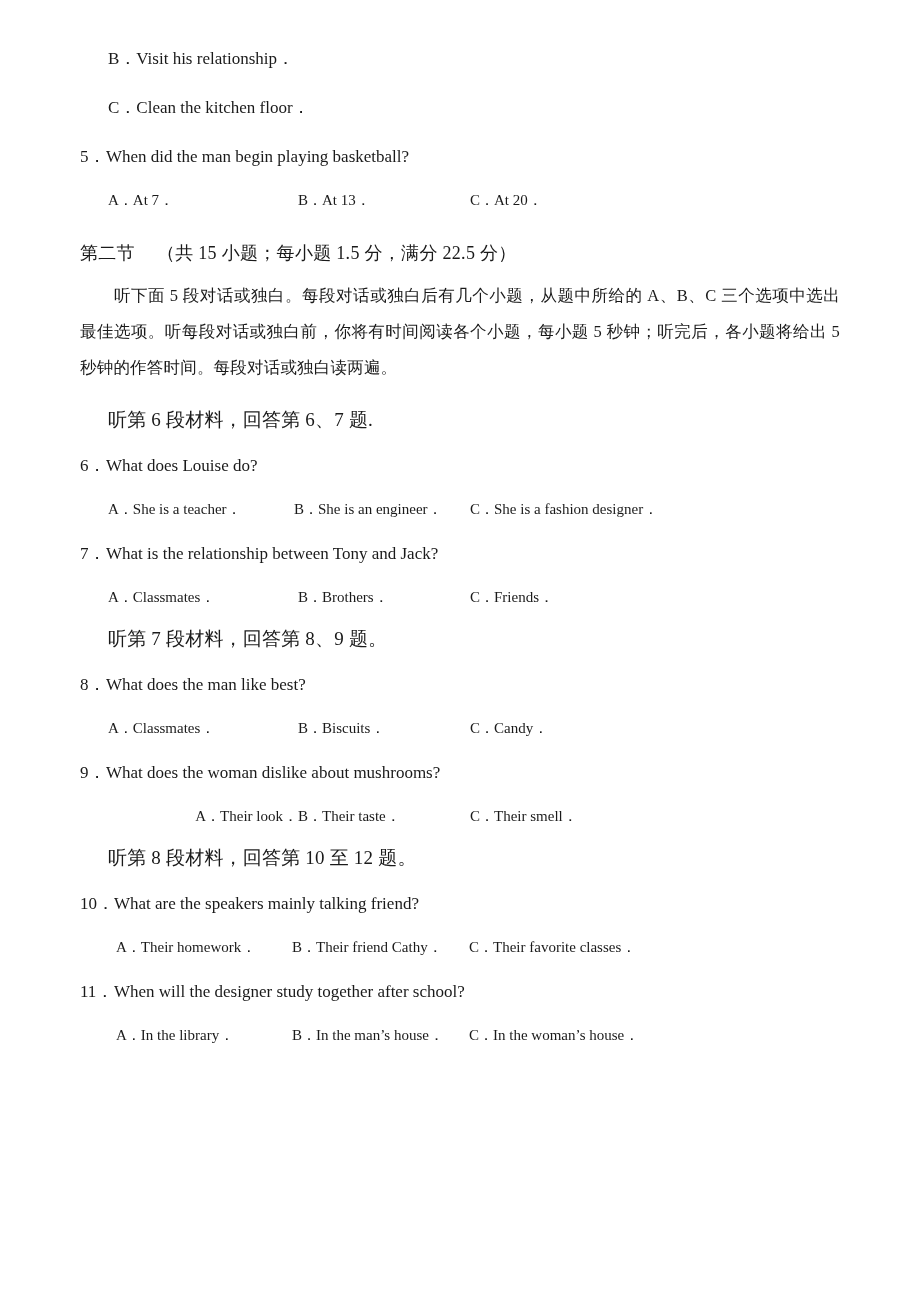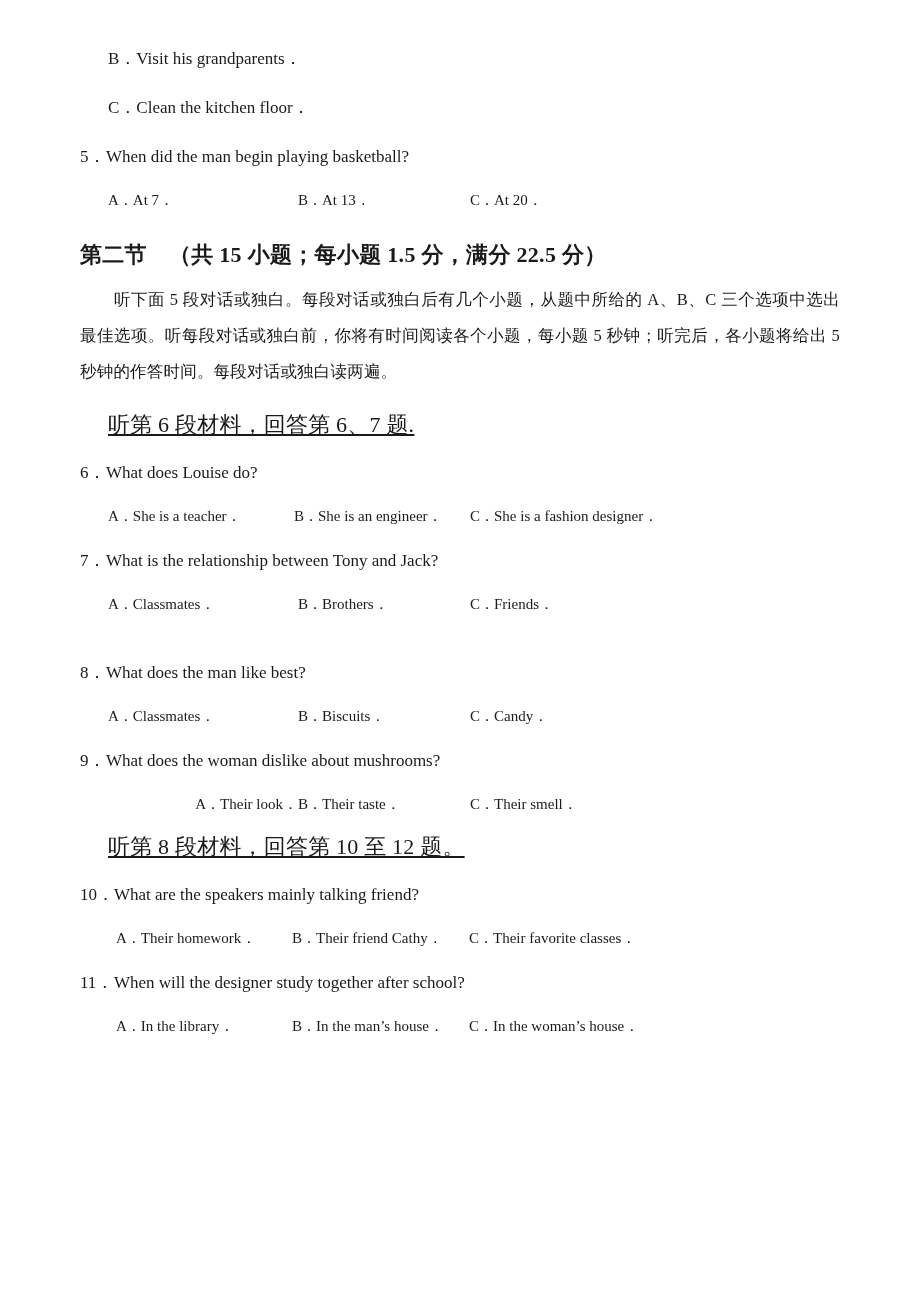--- a/index.html
+++ b/index.html
@@ -49,58 +49,57 @@
     line-height: 1;
     white-space: nowrap;
   }
   .q-num {
     display: inline-block;
     min-width: 26px;
   }
   .q-num.wide { min-width: 34px; }
 
   .sec-head {
-    font-weight: bold;
-    font-size: 22px;
+    font-weight: normal;
+    font-size: 18px;
     line-height: 1;
     letter-spacing: 0.3px;
   }
   .sec-head .gap { display: inline-block; width: 22px; }
 
   .instructions {
     font-size: 16.5px;
     line-height: 36px;
     text-align: justify;
     text-justify: inter-ideograph;
     text-indent: 34px;
     letter-spacing: 0.2px;
   }
 
   .seg-line {
     padding-left: 28px;
-    font-size: 22px;
+    font-size: 19px;
     line-height: 1;
     letter-spacing: 0.2px;
-    text-decoration: underline;
   }
   .s16 { height: 16px; }
   .s24 { height: 24px; }
   .s28 { height: 28px; }
   .s32 { height: 32px; }
   .s36 { height: 36px; }
 </style>
 </head>
 <body>
 
 <div class="page">
 
   <div class="gap-lead"></div>
 
   <div class="lead-opt">
-    <span>B．</span><span>Visit his grandparents．</span>
+    <span>B．</span><span>Visit his relationship．</span>
   </div>
 
   <div class="s32"></div>
 
   <div class="lead-opt">
     <span>C．</span><span>Clean the kitchen floor．</span>
   </div>
 
   <div class="s32"></div>
 
@@ -156,20 +155,21 @@
   <div class="s28"></div>
 
   <div class="opt-line" style="padding-left:28px;align-items:flex-end;">
     <span class="opt" style="width:190px;"><span class="mark">A．</span><span>Classmates．</span></span>
     <span class="opt" style="width:172px;"><span class="mark">B．</span><span>Brothers．</span></span>
     <span class="opt"><span class="mark">C．</span><span>Friends．</span></span>
   </div>
 
   <div class="s24"></div>
 
+  <div class="seg-line">听第 7 段材料，回答第 8、9 题。</div>
 
   <div class="s28"></div>
 
   <div class="question">
     <span class="q-num">8．</span>
     <span>What does the man like best?</span>
   </div>
 
   <div class="s28"></div>
 

